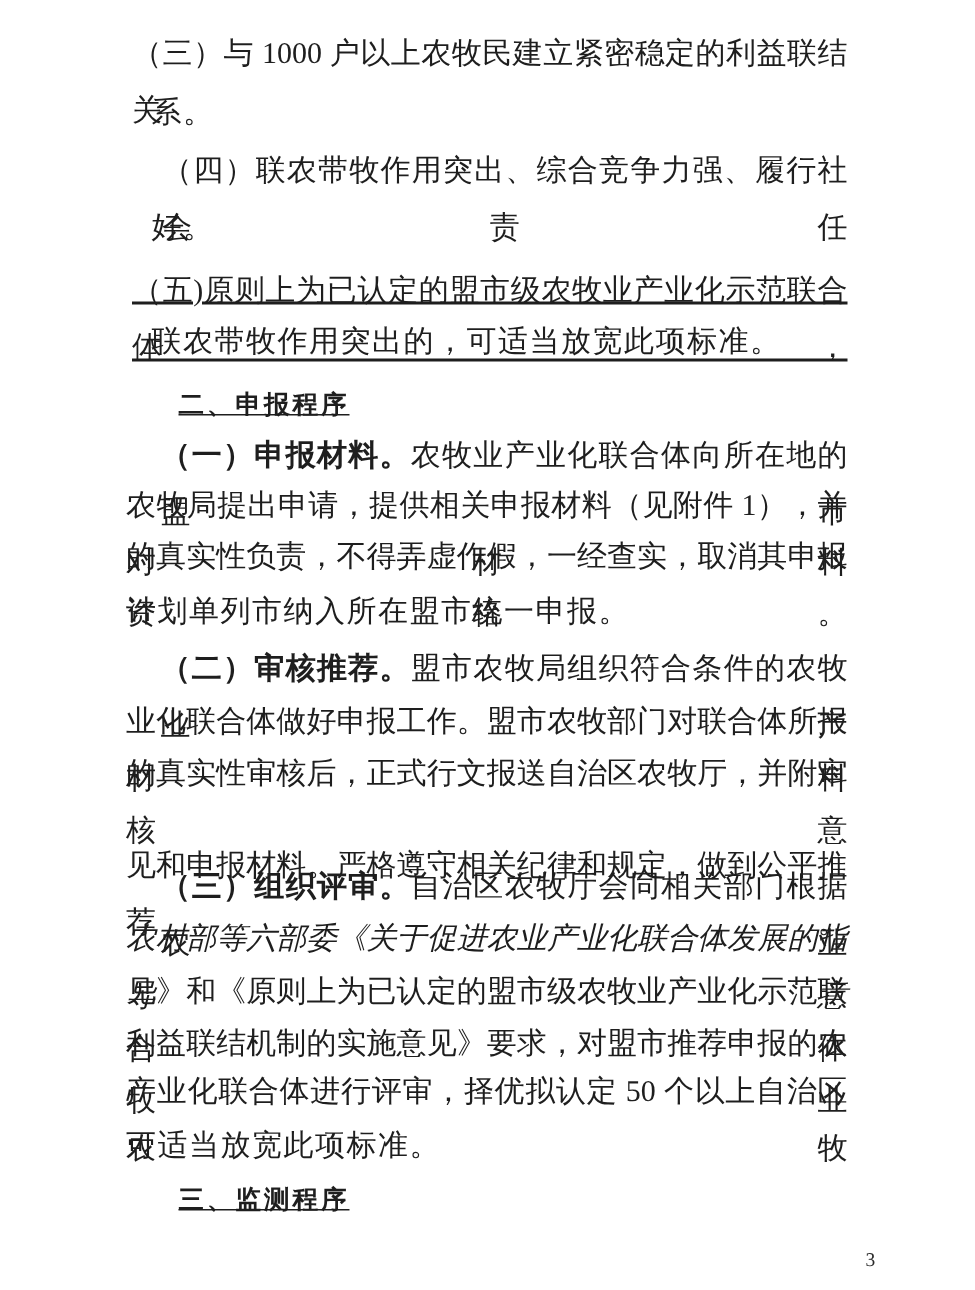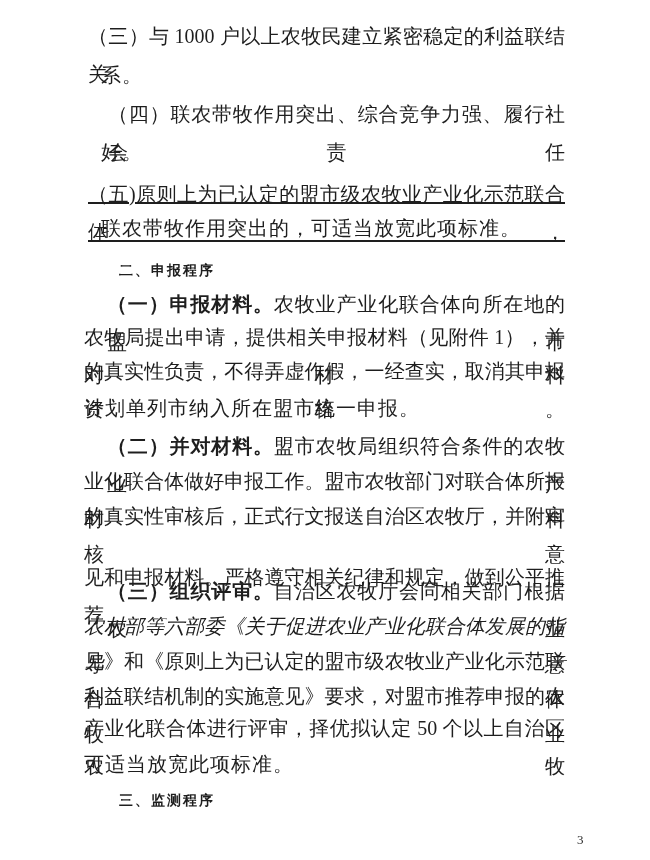--- a/index.html
+++ b/index.html
@@ -21,22 +21,23 @@
   .line.justify {
     white-space:normal;
     letter-spacing:0;
     text-align:justify;
     text-align-last:justify;
     right:72px;
   }
   .line.heading {
     font-family:"Liberation Sans","DejaVu Sans",sans-serif;
     font-weight:bold;
-    font-size:14px;
+    font-size:17px;
     letter-spacing:2px;
+    text-decoration:underline;
   }
   .line b { font-weight:bold; }
   .page-number {
     position:absolute;
     top:833px; left:577px;
     font-size:13px; line-height:14px;
     color:#2a2a2a;
     font-family:"Liberation Serif","DejaVu Serif",serif;
   }
 </style>
@@ -49,21 +50,21 @@
       <div class="line" style="top: 56px; left: 101px;"><span>系。</span></div>
       <div class="line justify" style="top: 95px; left: 88px; margin-left: 20px;"><span>（四）联农带牧作用突出、综合竞争力强、履行社会责任</span></div>
       <div class="line" style="top: 133px; left: 101px;"><span>好。</span></div>
       <div class="line justify" style="top: 175px; left: 88px; text-decoration: underline;"><span>（五)原则上为已认定的盟市级农牧业产业化示范联合体，</span></div>
       <div class="line" style="top: 209px; left: 101px;"><span>联农带牧作用突出的，可适当放宽此项标准。</span></div>
       <div class="line heading" style="top: 251px; left: 119px;"><b>二、申报程序</b></div>
       <div class="line justify" style="top: 285px; left: 107px;"><b>（一）申报材料。</b><span>农牧业产业化联合体向所在地的盟市</span></div>
       <div class="line justify" style="top: 318px; left: 84px;"><span>农牧局提出申请，提供相关申报材料（见附件 1），并对材料</span></div>
       <div class="line justify" style="top: 352px; left: 84px;"><span>的真实性负责，不得弄虚作假，一经查实，取消其申报资格。</span></div>
       <div class="line" style="top: 389px; left: 84px;"><span>计划单列市纳入所在盟市统一申报。</span></div>
-      <div class="line justify" style="top: 427px; left: 107px;"><b>（二）并对材料。</b><span>盟市农牧局组织符合条件的农牧业产</span></div>
+      <div class="line justify" style="top: 427px; left: 107px;"><b>（二）审核推荐。</b><span>盟市农牧局组织符合条件的农牧业产</span></div>
       <div class="line justify" style="top: 462px; left: 84px;"><span>业化联合体做好申报工作。盟市农牧部门对联合体所报材料</span></div>
       <div class="line justify" style="top: 497px; left: 84px;"><span>的真实性审核后，正式行文报送自治区农牧厅，并附审核意</span></div>
       <div class="line justify" style="top: 532px; left: 84px; margin-top: 26px;"><span>见和申报材料。严格遵守相关纪律和规定，做到公平推荐。</span></div>
       <div class="line justify" style="top: 572px; left: 107px;"><b>（三）组织评审。</b><span>自治区农牧厅会同相关部门根据农业</span></div>
       <div class="line justify" style="top: 607px; left: 84px; font-style: italic;"><span>农村部等六部委《关于促进农业产业化联合体发展的指导意</span></div>
       <div class="line justify" style="top: 642px; left: 84px;"><span>见》和《原则上为已认定的盟市级农牧业产业化示范联合体</span></div>
       <div class="line justify" style="top: 677px; left: 84px;"><span>利益联结机制的实施意见》要求，对盟市推荐申报的农牧业</span></div>
       <div class="line justify" style="top: 709px; left: 84px;"><span>产业化联合体进行评审，择优拟认定 50 个以上自治区农牧</span></div>
       <div class="line" style="top: 745px; left: 84px;"><span>可适当放宽此项标准。</span></div>
       <div class="line heading" style="top: 781px; left: 119px; text-align: right;"><b>三、监测程序</b></div>

